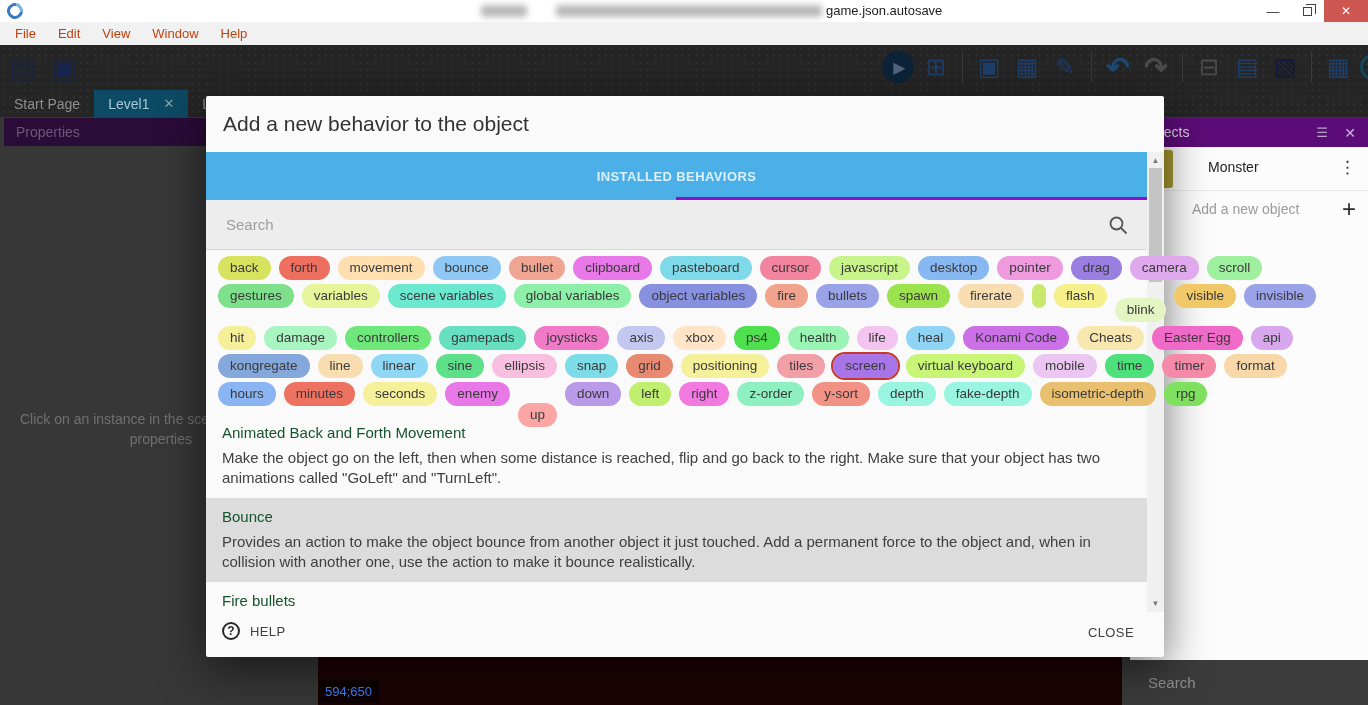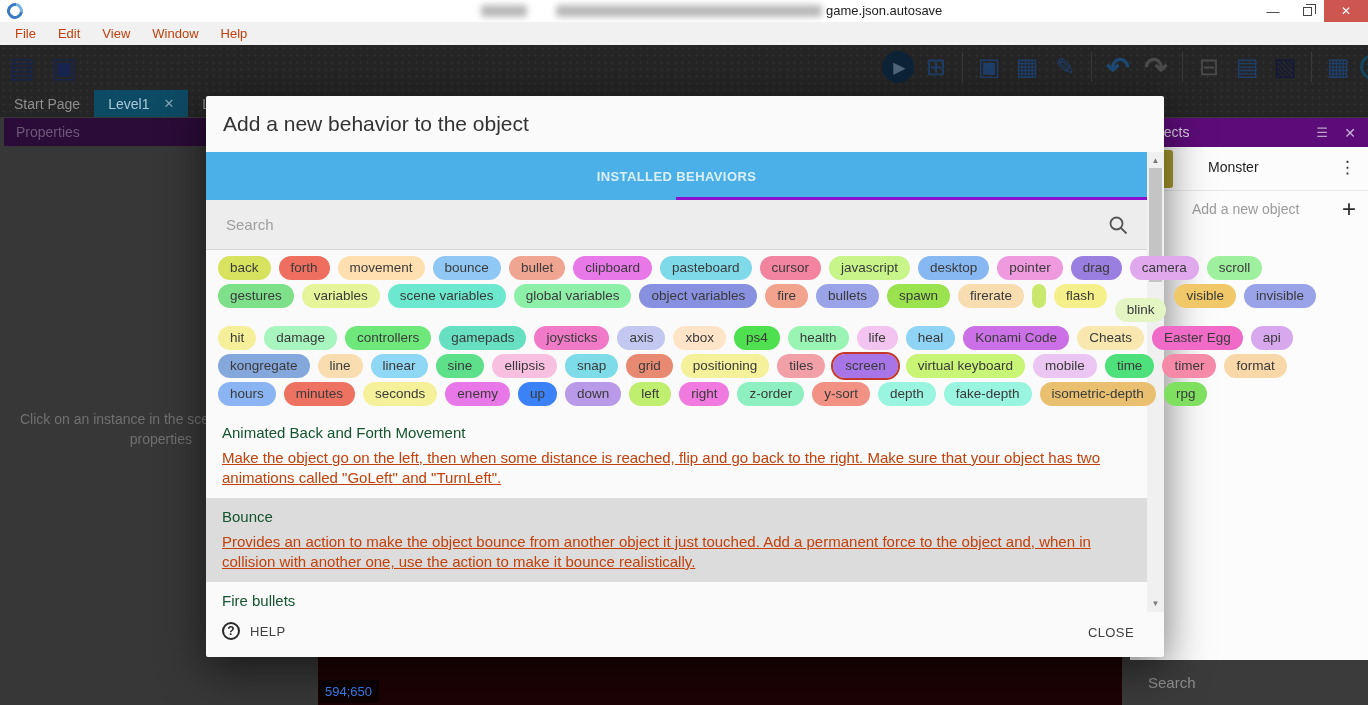--- a/index.html
+++ b/index.html
@@ -103,21 +103,21 @@
   .chip{height:24px;line-height:24px;border-radius:12px;padding:0 12px;margin-right:8px;
     font-size:13.5px;color:#3a3a3a;white-space:nowrap;cursor:pointer;}
   .chip.dotted{background-image:radial-gradient(rgba(255,255,255,.5) 1px,transparent 1.7px);background-size:5px 5px;}
   .chip.sel{outline:2px solid #c5372b;}
   .chip.tiny{min-width:14px;padding:0;}
 
   .blist{position:absolute;left:0;top:318px;width:941px;height:198px;overflow:hidden;}
   .bitem{padding:10px 16px 10px 16px;}
   .bitem.hl{background:#dcdcdc;}
   .btitle{font-size:15px;color:#14532d;margin-bottom:7px;}
-  .bdesc{font-size:15px;color:#c2410c;line-height:20px;text-decoration:underline;}
+  .bdesc{font-size:15px;color:#404040;line-height:20px;}
 
   .dlg-footer{position:absolute;left:0;top:516px;width:958px;height:45px;}
   .help-btn{position:absolute;left:16px;top:10px;display:flex;align-items:center;cursor:pointer;}
   .help-circle{width:18px;height:18px;border:2px solid #2a2a2a;border-radius:50%;
     display:flex;align-items:center;justify-content:center;font-size:12px;font-weight:bold;color:#2a2a2a;}
   .help-label{margin-left:10px;font-size:13px;color:#3f3f3f;letter-spacing:.4px;}
   .close-btn{position:absolute;right:30px;top:13px;font-size:13px;color:#3f3f3f;letter-spacing:.4px;cursor:pointer;}
 
   .mag{display:inline-block;}
 </style>
@@ -306,21 +306,21 @@
           <span class="chip" style="background: rgb(236, 198, 242);">mobile</span>
           <span class="chip" style="background: rgb(78, 224, 122);">time</span>
           <span class="chip" style="background: rgb(245, 138, 168);">timer</span>
           <span class="chip dotted" style="background: rgb(248, 216, 168);">format</span>
         </div>
         <div class="chip-row">
           <span class="chip" style="background: rgb(138, 181, 242);">hours</span>
           <span class="chip dotted" style="background: rgb(238, 114, 97);">minutes</span>
           <span class="chip" style="background: rgb(245, 240, 154);">seconds</span>
           <span class="chip" style="background: rgb(232, 120, 232);">enemy</span>
-          <span class="chip" style="background: #3b82f6;">up</span>
+          <span class="chip" style="background: #fca5a5; margin-top: 21px;">up</span>
           <span class="chip" style="background: rgb(184, 154, 232);">down</span>
           <span class="chip" style="background: rgb(192, 238, 110);">left</span>
           <span class="chip" style="background: rgb(240, 122, 224);">right</span>
           <span class="chip" style="background: rgb(142, 240, 192);">z-order</span>
           <span class="chip" style="background: rgb(242, 146, 133);">y-sort</span>
           <span class="chip" style="background: rgb(154, 245, 224);">depth</span>
           <span class="chip" style="background: rgb(154, 245, 224);">fake-depth</span>
           <span class="chip dotted" style="background: rgb(232, 192, 112);">isometric-depth</span>
           <span class="chip" style="background: rgb(126, 224, 94);">rpg</span>
         </div>

